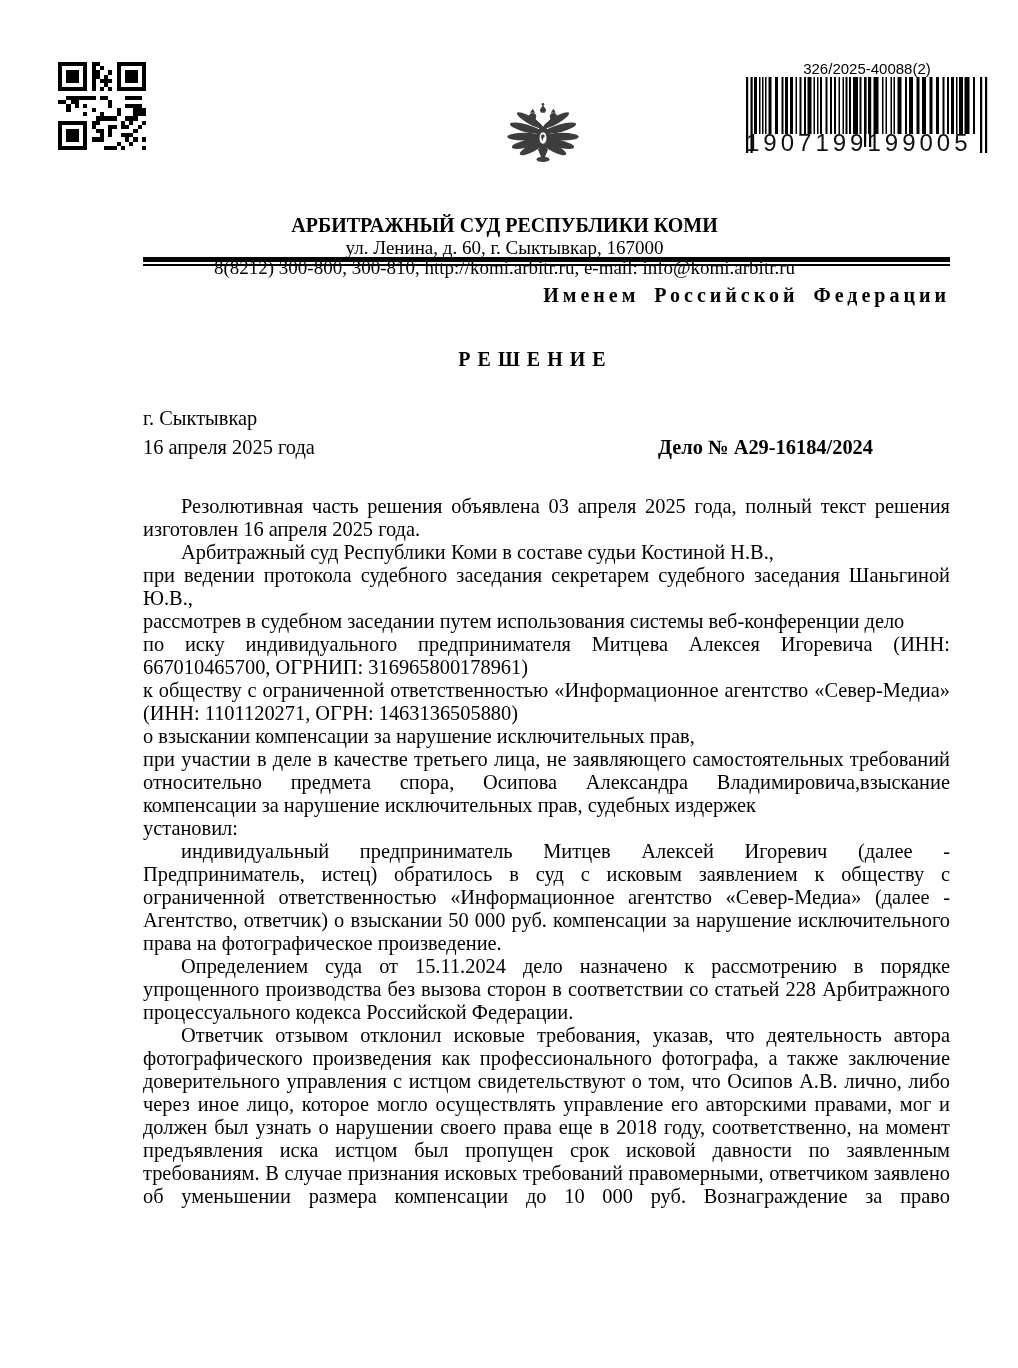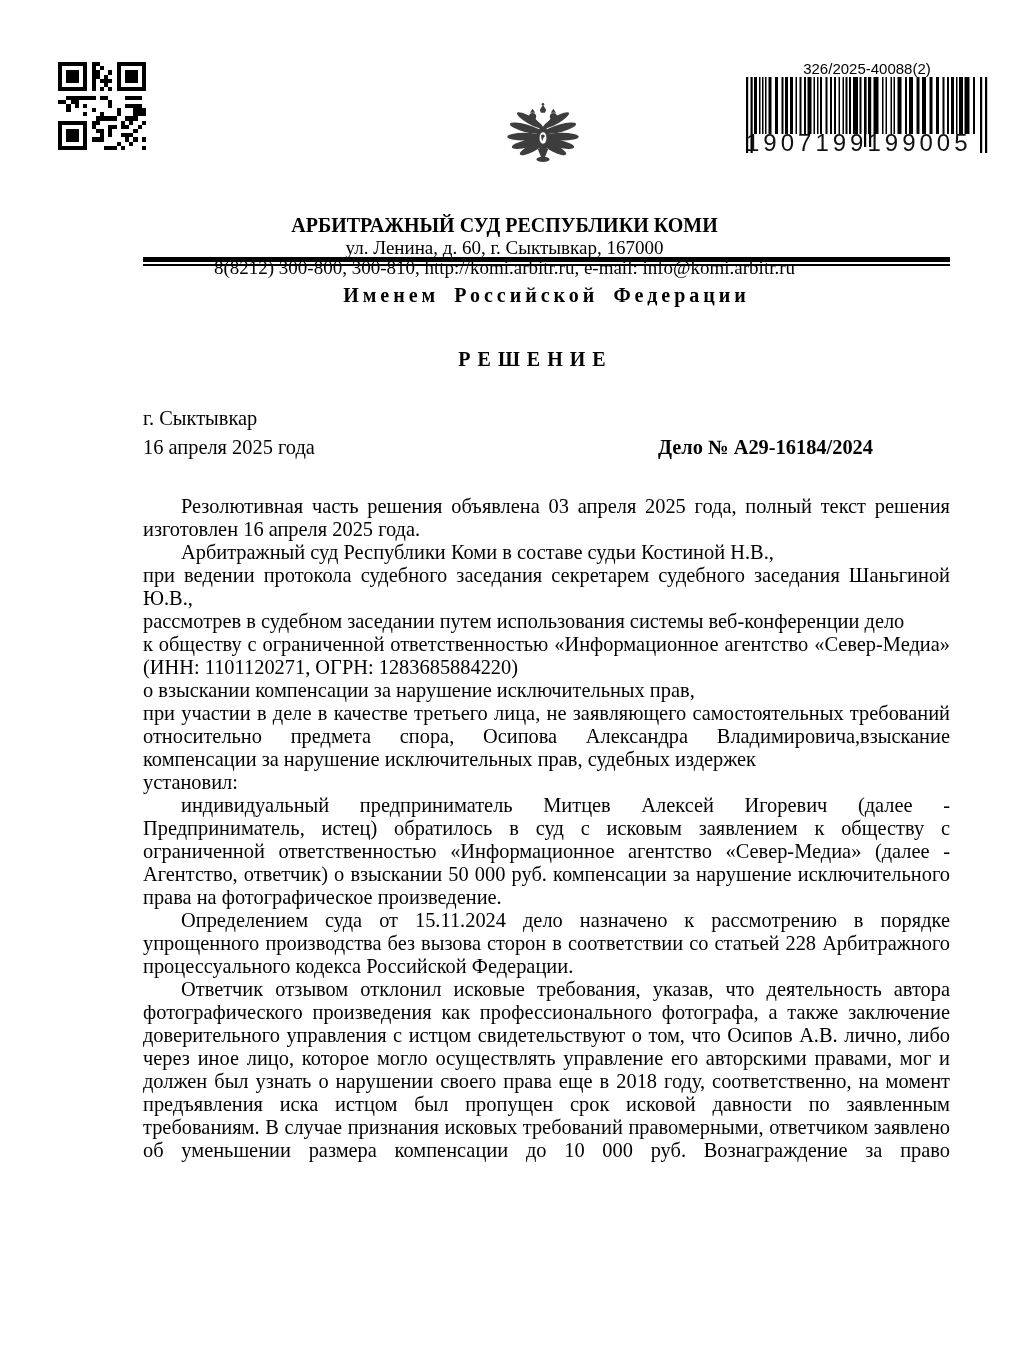--- a/index.html
+++ b/index.html
@@ -18,21 +18,21 @@
     font-family:"Liberation Sans",sans-serif;font-size:24px;letter-spacing:4px;color:#111;line-height:24px;
   }
   
   .emblem{position:absolute;left:504px;top:96px;width:78px;height:84px;}
   
   .hline{position:absolute;left:143px;width:723px;text-align:center;white-space:nowrap;margin-top:29px;}
   .court-name{top:185px;font-size:20px;font-weight:bold;}
   .court-address{top:208px;font-size:19px;}
   .court-contacts{top:228px;font-size:19px;}
   .rule{position:absolute;left:143px;right:68px;top:257px;height:2px;border-top:5px solid #000;border-bottom:2.5px solid #000;}
-  .imenem{position:absolute;left:143px;width:807px;margin-right:52px;text-align:center;top:284px;
+  .imenem{position:absolute;left:143px;width:807px;margin-right:52px;text-align:right;top:284px;
           font-size:20px;font-weight:bold;letter-spacing:4px;word-spacing:6px;white-space:nowrap;}
   .doctype{position:absolute;left:143px;width:785px;text-align:center;top:315px;
           font-size:20px;font-weight:bold;letter-spacing:7px;white-space:nowrap;margin-top:33px;}
   .city{position:absolute;left:143px;top:407px;font-size:20.4px;line-height:23px;}
   .dateline{position:absolute;left:143px;top:436px;width:807px;box-sizing:border-box;padding-right:77px;
             display:flex;font-size:20.4px;line-height:23px;}
   .caseno{margin-left:auto;font-weight:bold;}
   
   .body{position:absolute;left:143px;top:495px;width:807px;font-size:20.4px;line-height:23px;text-align:justify;}
   .body p{margin:0;}
@@ -264,21 +264,22 @@
   <div class="dateline">
     <span class="date">16 апреля 2025 года</span>
     <span class="caseno">Дело № А29-16184/2024</span>
   </div>
 
   <div class="body">
     <p class="indent">Резолютивная часть решения объявлена 03 апреля 2025 года, полный текст решения изготовлен 16 апреля 2025 года.</p>
     <p class="indent sp">Арбитражный суд Республики Коми в составе судьи Костиной Н.В.,</p>
     <p>при ведении протокола судебного заседания секретарем судебного заседания Шаньгиной Ю.В.,</p>
     <p>рассмотрев в судебном заседании путем использования системы веб-конференции дело</p>
-    <p>к обществу с ограниченной ответственностью «Информационное агентство «Север-Медиа» (ИНН: 1101120271, ОГРН: 1283685884220)</p>
+    <p>по иску индивидуального предпринимателя Митцева Алексея Игоревича (ИНН: 667010465700, ОГРНИП: 316965800178961)</p>
+    <p>к обществу с ограниченной ответственностью «Информационное агентство «Север-Медиа» (ИНН: 1101120271, ОГРН: 1463136505880)</p>
     <p>о взыскании компенсации за нарушение исключительных прав,</p>
     <p>при участии в деле в качестве третьего лица, не заявляющего самостоятельных требований относительно предмета спора, Осипова Александра Владимировича,взыскание компенсации за нарушение исключительных прав, судебных издержек</p>
     <p class="sp">установил:</p>
     <p class="indent">индивидуальный предприниматель Митцев Алексей Игоревич (далее - Предприниматель, истец) обратилось в суд с исковым заявлением к обществу с ограниченной ответственностью «Информационное агентство «Север-Медиа» (далее - Агентство, ответчик) о взыскании 50&nbsp;000 руб. компенсации за нарушение исключительного права на фотографическое произведение.</p>
     <p class="indent">Определением суда от 15.11.2024 дело назначено к рассмотрению в порядке упрощенного производства без вызова сторон в соответствии со статьей 228 Арбитражного процессуального кодекса Российской Федерации.</p>
     <p class="indent continued">Ответчик отзывом отклонил исковые требования, указав, что деятельность автора фотографического произведения как профессионального фотографа, а также заключение доверительного управления с истцом свидетельствуют о том, что Осипов А.В. лично, либо через иное лицо, которое могло осуществлять управление его авторскими правами, мог и должен был узнать о нарушении своего права еще в 2018 году, соответственно, на момент предъявления иска истцом был пропущен срок исковой давности по заявленным требованиям. В случае признания исковых требований правомерными, ответчиком заявлено об уменьшении размера компенсации до 10&nbsp;000 руб. Вознаграждение за право</p>
   </div>
 
 </div>
 

